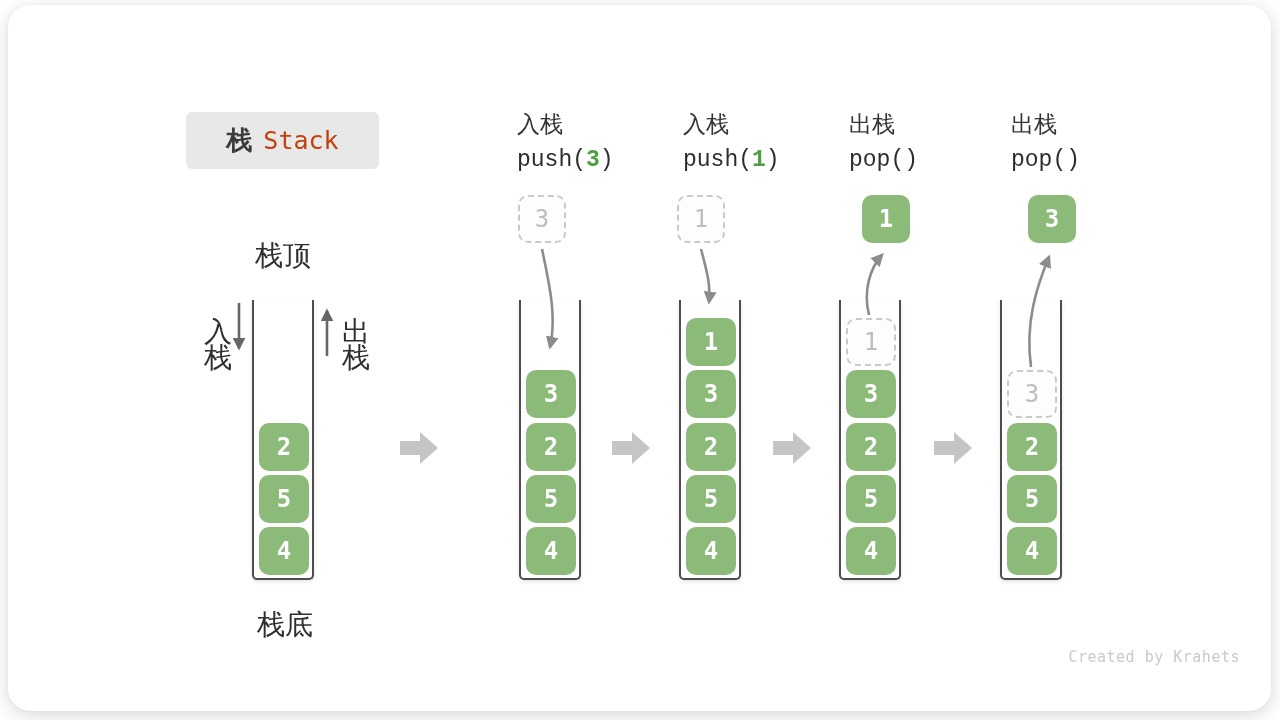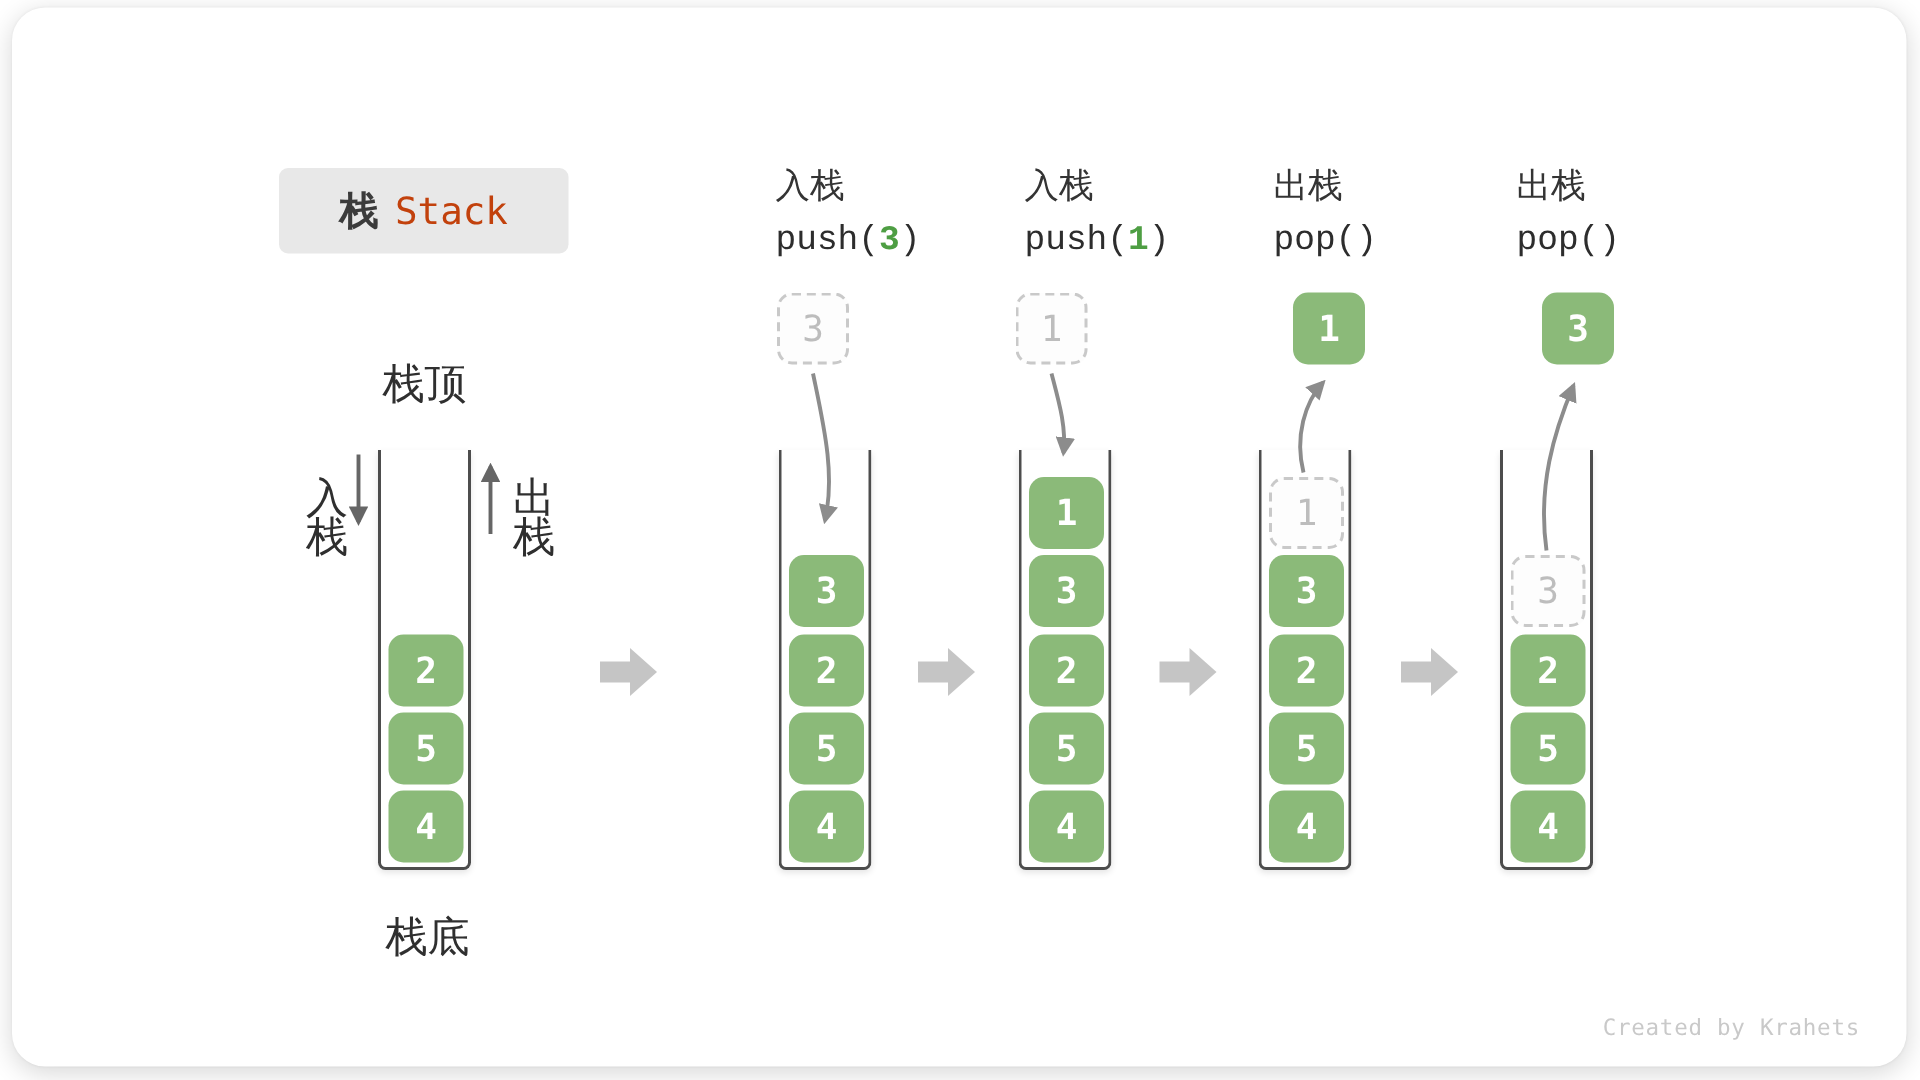--- a/index.html
+++ b/index.html
@@ -43,21 +43,21 @@
     color:#ffffff; font-family:"DejaVu Sans Mono","Liberation Mono",monospace;
     font-size:24px; font-weight:600;
     display:flex; align-items:center; justify-content:center; z-index:3;
   }
   .cell.ghost {
     background:#fdfdfd; border:2px dashed #c9c9c9; color:#bdbdbd; font-weight:400;
     box-shadow:none;
   }
   .cell.floating { width:48px; }
   .watermark {
-    position:absolute; top:676px; right:40px;
+    position:absolute; top:648px; right:40px;
     font-family:"DejaVu Sans Mono","Liberation Mono",monospace;
     font-size:15px; color:#c9c9c9; letter-spacing:0.5px;
   }
   .overlay { position:absolute; left:0; top:0; z-index:5; pointer-events:none; }
 </style>
 </head>
 <body>
 
 <div class="scene">
   <div class="card"></div>

